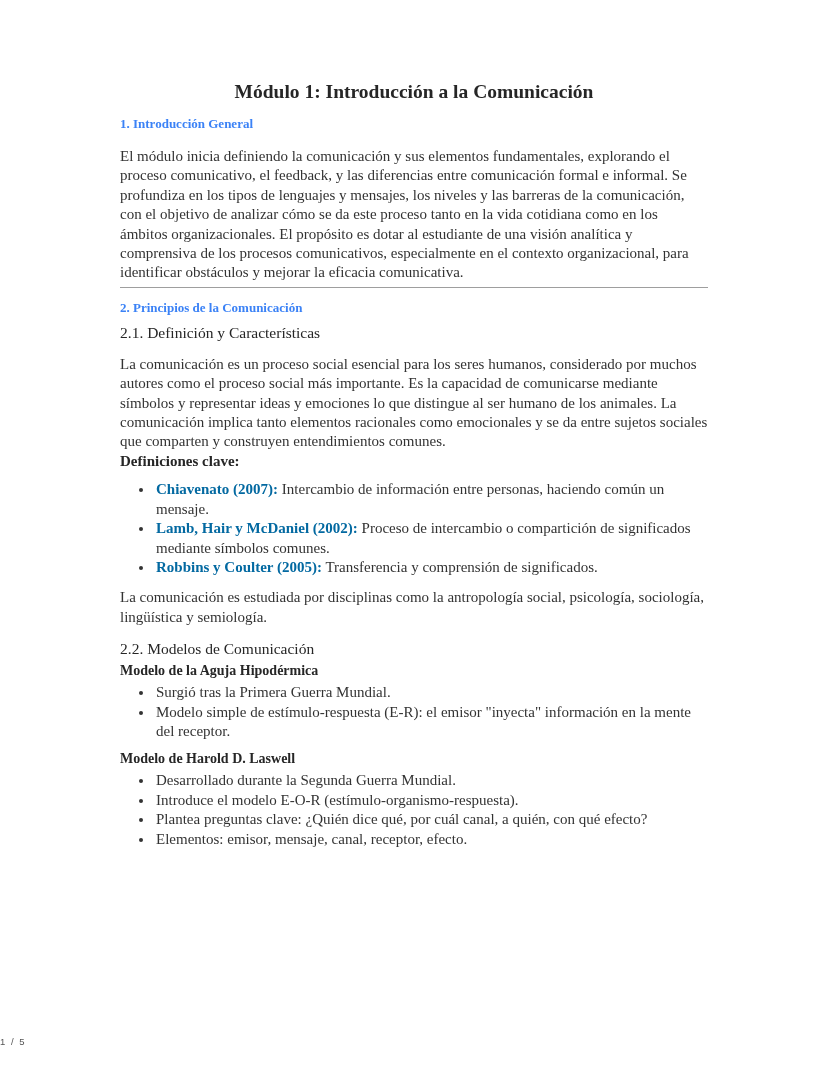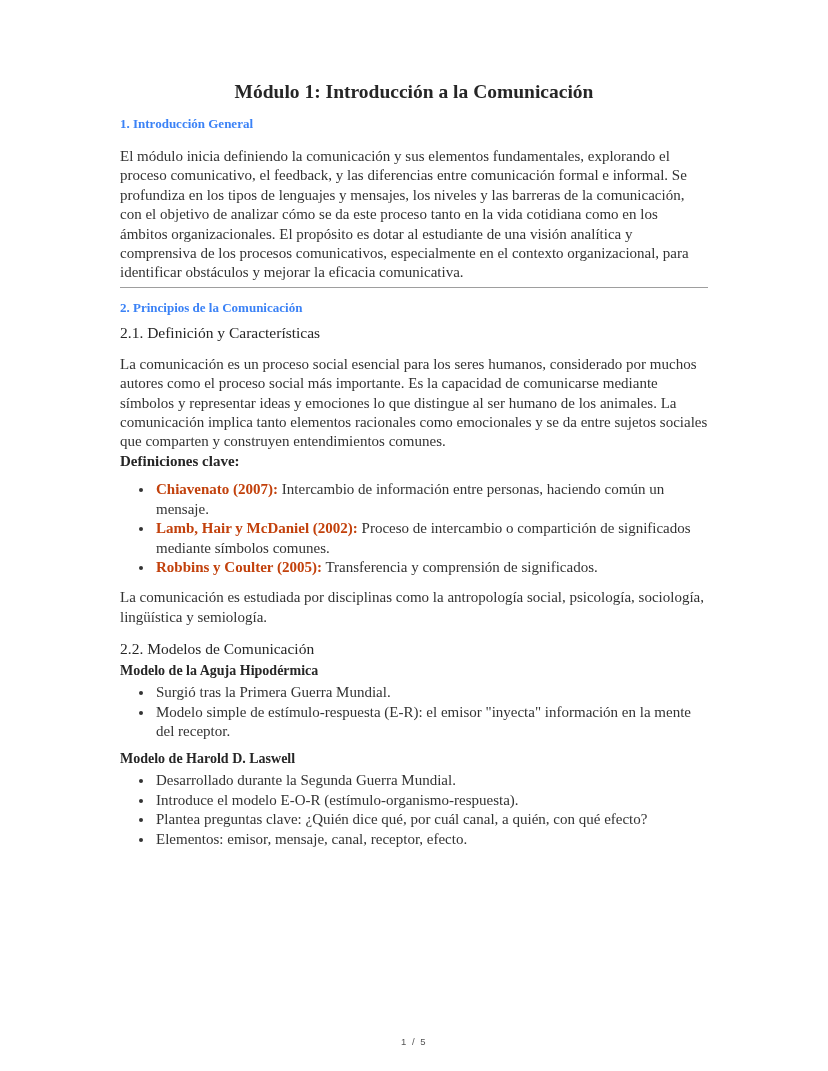--- a/index.html
+++ b/index.html
@@ -67,27 +67,27 @@
   ul.bullet-list {
     margin-top: 9px;
     padding-left: 34px;
     list-style: disc outside;
   }
   ul.bullet-list li { padding-left: 2px; }
   ul.tight { margin-top: 3px; }
   p.closing { margin-top: 11px; }
   .mt-sub2 { margin-top: 11px; }
   .mt-model2 { margin-top: 9px; }
-  strong.term { color: #c2410c; }
+  strong.term { color: #0369a1; }
   .footer {
     position: absolute;
     left: 0;
     top: 1036px;
     width: 828px;
-    text-align: center;
+    text-align: left;
     font-family: "Liberation Sans", "DejaVu Sans", sans-serif;
     font-size: 9.5px;
     letter-spacing: 1.5px;
     color: #555555;
   }
 </style>
 </head>
 <body>
 
 <div class="sheet">

